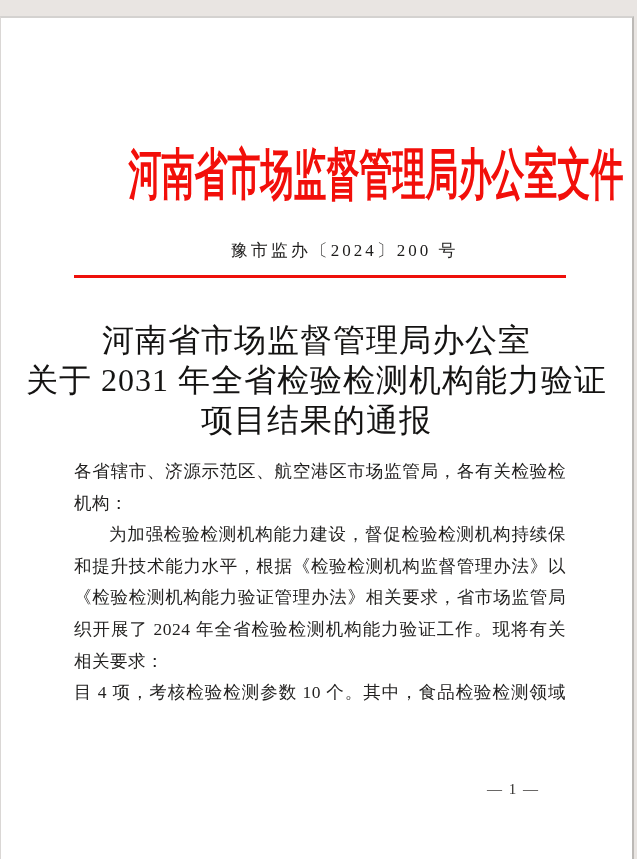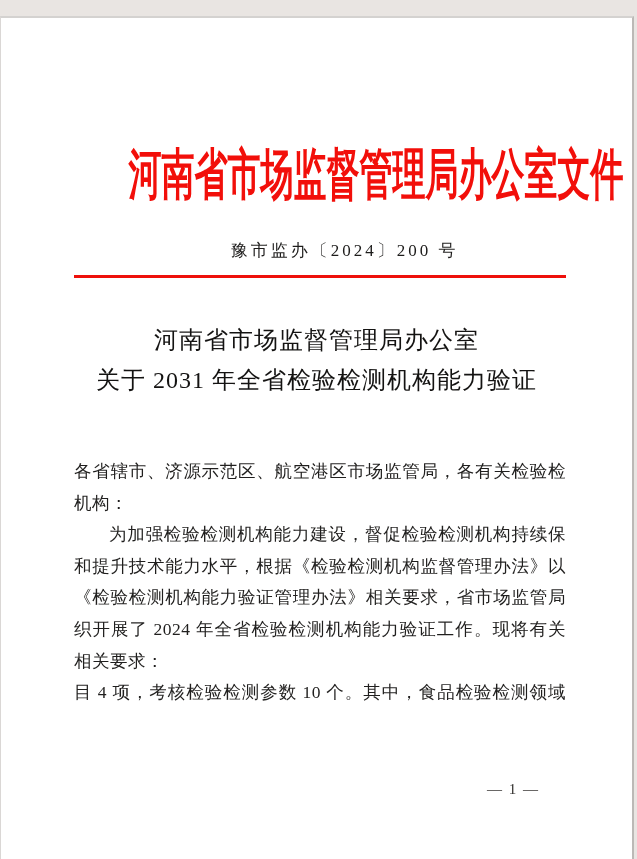--- a/index.html
+++ b/index.html
@@ -65,21 +65,21 @@
     width: 492px;
     height: 2.5px;
     background: #ee100b;
   }
   .doc-title {
     position: absolute;
     left: 0;
     top: 302px;
     width: 100%;
     text-align: center;
-    font-size: 24px;
+    font-size: 32px;
     line-height: 40px;
     letter-spacing: 1px;
     color: #141312;
   }
   .doc-title-line {
     white-space: nowrap;
   }
   .body-text {
     position: absolute;
     left: 73px;
@@ -128,20 +128,21 @@
     <span class="red-header-text">河南省市场监督管理局办公室文件</span>
   </div>
 
   <div class="doc-number">豫市监办〔2024〕200 号</div>
 
   <div class="red-rule"></div>
 
   <div class="doc-title">
     <div class="doc-title-line">河南省市场监督管理局办公室</div>
     <div class="doc-title-line">关于 2031 年全省检验检测机构能力验证</div>
+    <div class="doc-title-line">项目结果的通报</div>
   </div>
 
   <div class="body-text">
     <div class="bline j">各省辖市、济源示范区、航空港区市场监管局，各有关检验检测</div>
     <div class="bline">机构：</div>
     <div class="bline j ind">为加强检验检测机构能力建设，督促检验检测机构持续保持</div>
     <div class="bline j">和提升技术能力水平，根据《检验检测机构监督管理办法》以及</div>
     <div class="bline j">《检验检测机构能力验证管理办法》相关要求，省市场监管局组</div>
     <div class="bline j">织开展了 2024 年全省检验检测机构能力验证工作。现将有关情</div>
     <div class="bline">相关要求：</div>

